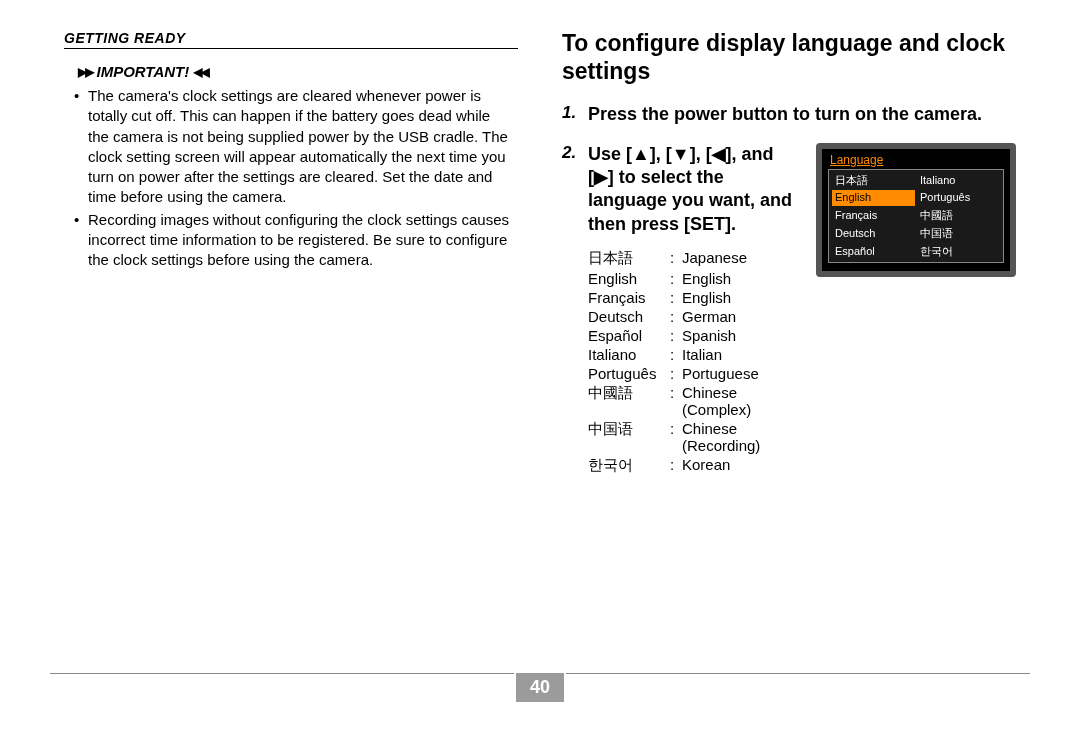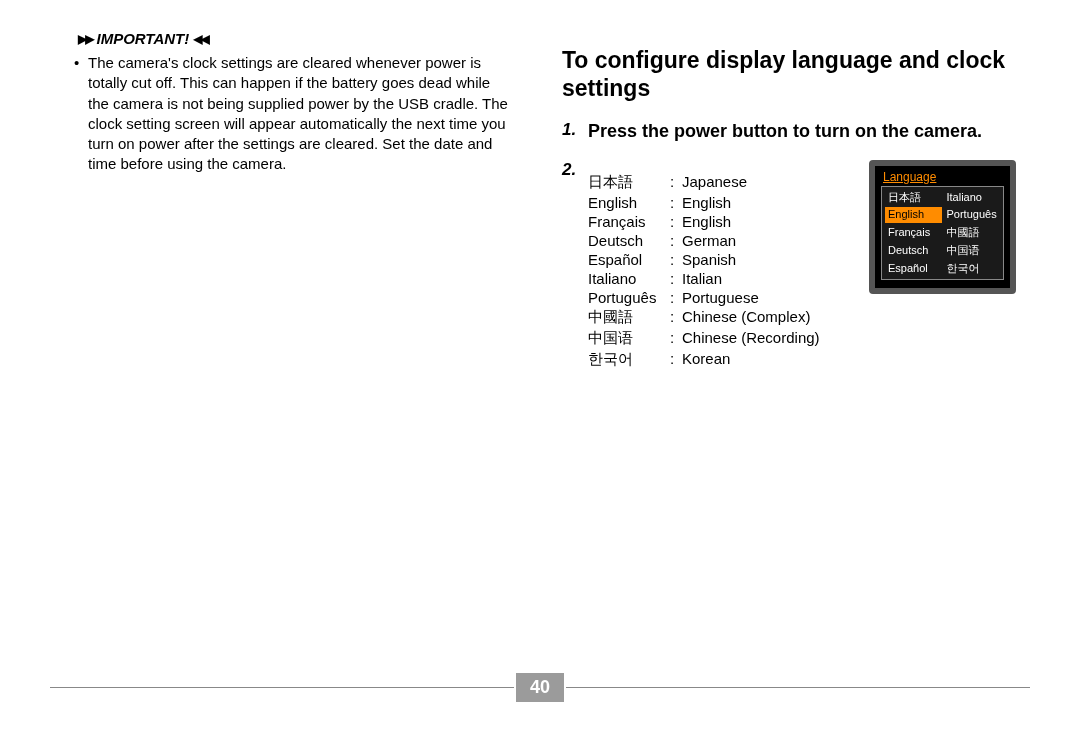--- a/index.html
+++ b/index.html
@@ -15,21 +15,21 @@
   .page {
     padding: 30px 50px 10px 50px;
     display: flex;
     height: 640px;
   }
   .col {
     width: 50%;
     padding: 0 14px;
   }
   .col-left { padding-right: 22px; }
-  .col-right { padding-left: 22px; margin-top: 17px; }
+  .col-right { padding-left: 22px; }
 
   .section-header {
     font-weight: bold;
     font-style: italic;
     font-size: 14px;
     letter-spacing: 0.5px;
     border-bottom: 1px solid #000;
     padding-bottom: 2px;
     margin-bottom: 14px;
   }
@@ -111,21 +111,21 @@
     margin-top: 12px;
     font-size: 15px;
     border-collapse: collapse;
   }
   .lang-table td { padding: 1px 0; vertical-align: top; }
   .lang-table td.native { width: 82px; }
   .lang-table td.colon { width: 12px; }
 
   
   .screen {
-    width: 147px;
+    width: 200px;
     background: #000;
     border: 6px solid #555;
     border-radius: 4px;
     padding: 4px 6px 8px 6px;
     font-size: 12px;
     color: #fff;
     flex-shrink: 0;
   }
   .screen-title {
     color: #ff8c00;
@@ -154,21 +154,21 @@
     color: #000;
   }
 
   
   .footer {
     position: absolute;
     left: 50px;
     right: 50px;
     bottom: 28px;
     display: flex;
-    align-items: center;
+    align-items: flex-start;
   }
   .footer .line {
     flex: 1;
     height: 1px;
     background: #888;
   }
   .footer .pagebox {
     background: #9b9b9b;
     color: #fff;
     font-weight: bold;
@@ -177,45 +177,50 @@
     margin: 0 2px;
   }
 
   .arrow-glyph { font-family: Arial, sans-serif; }
 </style>
 </head>
 <body>
 
 <div class="page">
   <div class="col col-left">
+    <div class="section-header">GETTING READY</div>
 
     <div class="important-row">
       <span class="tri-ff">▶▶</span>
       <span>IMPORTANT!</span>
       <span class="tri-rw">◀◀</span>
     </div>
 
     <ul class="bullets">
       <li>The camera's clock settings are cleared whenever power is totally cut off. This can happen if the battery goes dead while the camera is not being supplied power by the USB cradle. The clock setting screen will appear automatically the next time you turn on power after the settings are cleared. Set the date and time before using the camera.</li>
+      <li>Recording images without configuring the clock settings causes incorrect time information to be registered. Be sure to configure the clock settings before using the camera.</li>
     </ul>
   </div>
 
   <div class="col col-right">
     <h2 class="title">To configure display language and clock settings</h2>
 
     <ol class="steps">
       <li>
         <span class="num">1.</span>
         <div class="step-text">Press the power button to turn on the camera.</div>
       </li>
 
       <li>
         <span class="num">2.</span>
         <div class="step2-wrap">
           <div class="step2-left">
+            <div class="step-text">
+              <span>Use [</span><span class="arrow-glyph">▲</span><span>], [</span><span class="arrow-glyph">▼</span><span>], [</span><span class="arrow-glyph">◀</span><span>], and [</span><span class="arrow-glyph">▶</span><span>] to select the language you want, and then press [SET].</span>
+            </div>
 
             <table class="lang-table">
               <tbody id="lang-tbody">
                   <tr>
                     <td class="native">日本語</td>
                     <td class="colon">:</td>
                     <td> Japanese</td>
                   </tr>
                   <tr>
                     <td class="native">English</td>

